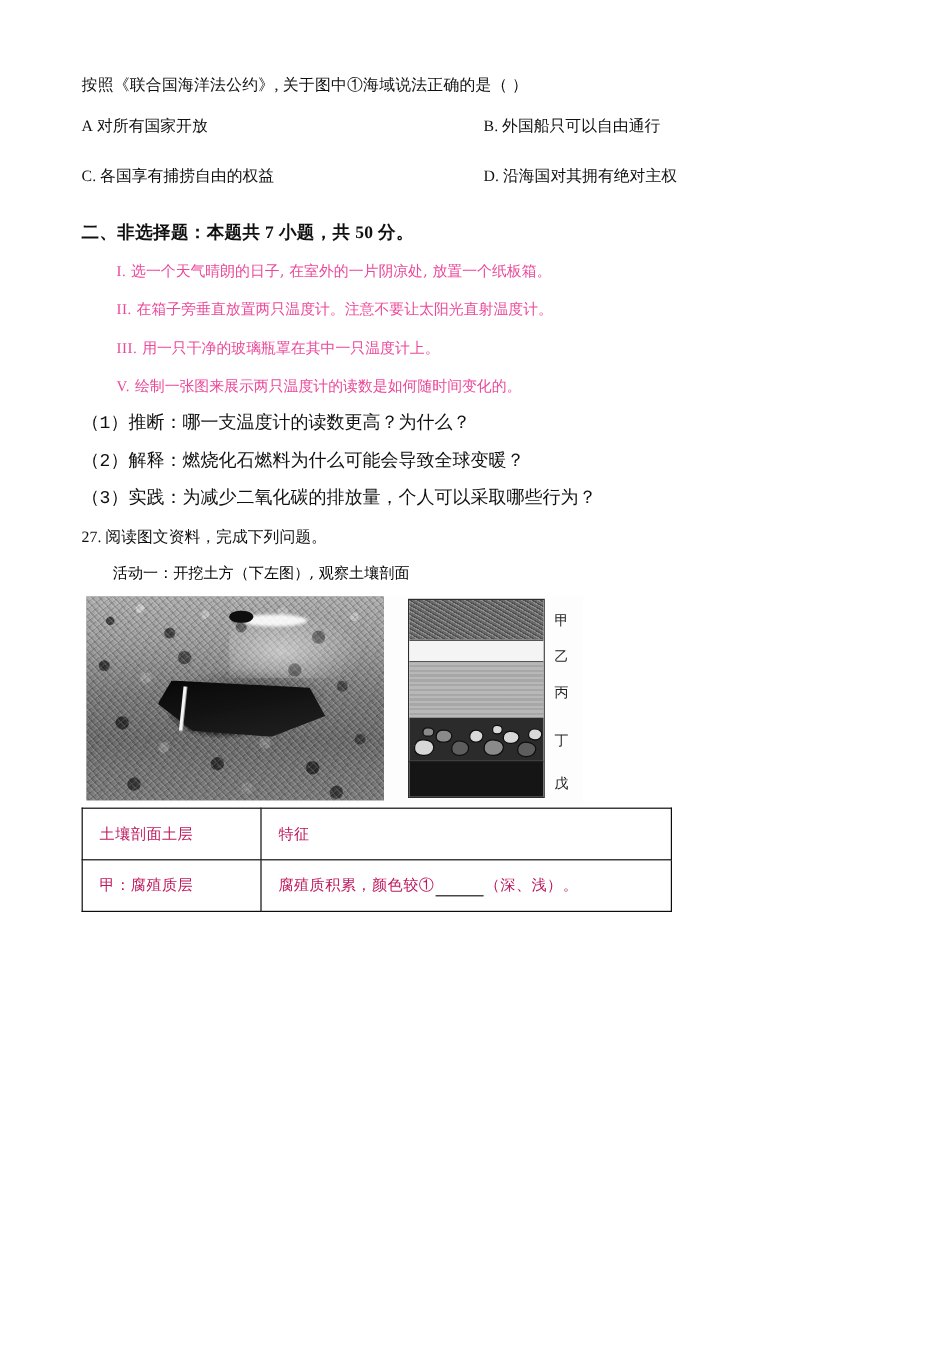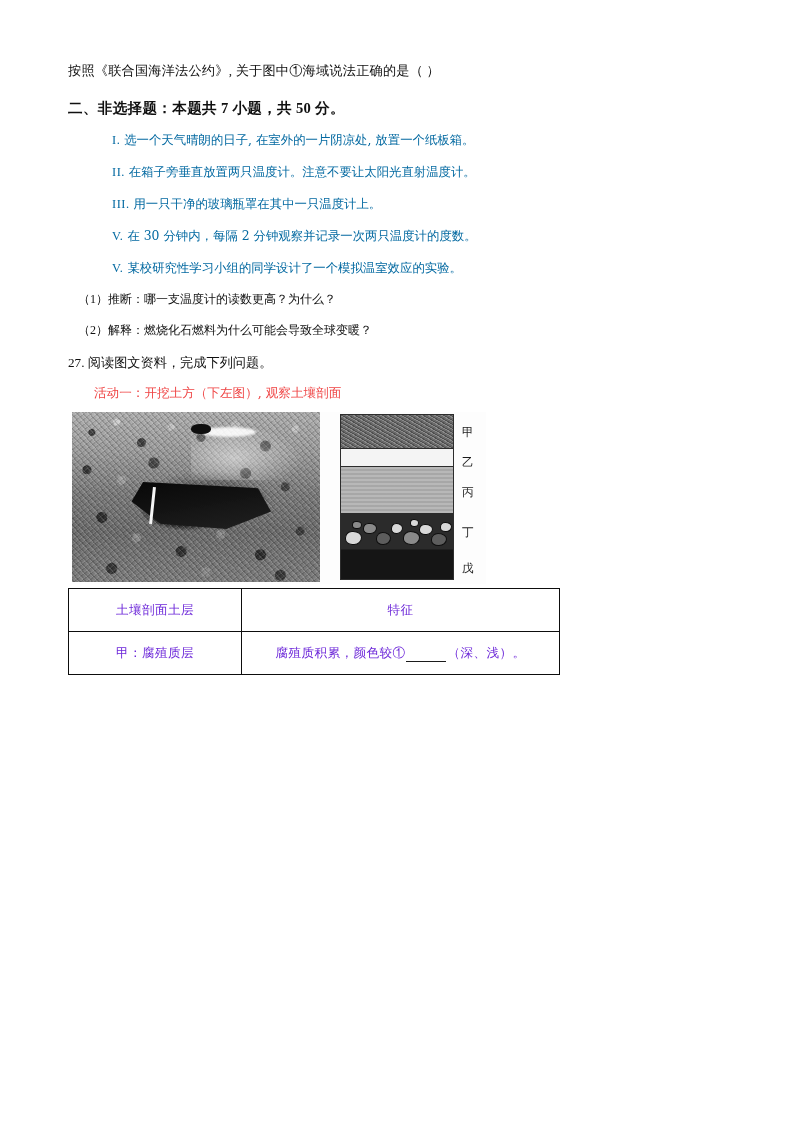--- a/index.html
+++ b/index.html
@@ -76,43 +76,44 @@
     text-align: justify;
     text-justify: inter-ideograph;
     font-family: "DejaVu Serif", "Liberation Serif", serif;
     color: #1b1b1b;
   }
   .indent2 { text-indent: 2em; }
 
   .step {
     font-size: 12.4px;
     line-height: 31px;
-    margin-left: 44px;
-    font-family: "DejaVu Serif", "Liberation Serif", serif;
-    color: #0369a1;
+    margin-left: 29px;
+    font-family: "DejaVu Serif", "Liberation Serif", serif;
+    color: #ec4899;
     white-space: nowrap;
   }
   .step-num {
     font-family: "Liberation Serif", serif;
     letter-spacing: 0.5px;
   }
 
   .subq {
-    font-size: 12px;
+    font-size: 15px;
     line-height: 31px;
-    margin-left: 10px;
+    margin-left: 0;
     white-space: nowrap;
+    font-family: Liberation Mono, monospace;
   }
 
   .activity {
     font-size: 12.6px;
     line-height: 30px;
     margin-left: 26px;
     font-family: "DejaVu Serif", "Liberation Serif", serif;
-    color: #ef4444;
+    color: #000000;
   }
 
   
   .figure-row {
     position: relative;
     width: 414px;
     height: 172px;
     margin-top: 4px;
     margin-left: 4px;
     background: #fdfdfd;
@@ -281,27 +282,26 @@
   
   .tbl-wrap { margin-top: 4px; margin-left: 0px; }
   table.soil-table {
     border-collapse: collapse;
     width: 492px;
     table-layout: fixed;
   }
   table.soil-table td {
     border: 1.3px solid #0d0d0d;
     height: 38px;
-    padding: 2px 26px;
+    padding: 2px 14px;
     font-size: 12.6px;
     font-family: "DejaVu Serif", "Liberation Serif", serif;
-    color: #6d28d9;
+    color: #be185d;
     vertical-align: middle;
     letter-spacing: 0.4px;
-    text-align: center;
   }
   table.soil-table td.col1 { width: 120px; }
   .blank-fill {
     display: inline-block;
     width: 40px;
     border-bottom: 1.2px solid #1b1b1b;
     height: 12px;
     vertical-align: bottom;
     margin: 0 1px;
   }
@@ -320,47 +320,62 @@
   }
 </style>
 </head>
 <body>
 
 <div class="page">
   <div class="content">
 
     <div class="qline">按照《联合国海洋法公约》, 关于图中①海域说法正确的是（      ）</div>
 
+    <div class="options">
+      <div class="opt opt-a">
+        <span class="opt-letter">A</span>
+        <span>对所有国家开放</span>
+      </div>
+      <div class="opt opt-b">
+        <span class="opt-letter">B.</span>
+        <span>外国船只可以自由通行</span>
+      </div>
+      <div class="opt opt-c">
+        <span class="opt-letter">C.</span>
+        <span>各国享有捕捞自由的权益</span>
+      </div>
+      <div class="opt opt-d">
+        <span class="opt-letter">D.</span>
+        <span>沿海国对其拥有绝对主权</span>
+      </div>
+    </div>
 
     <div class="section-head">二、非选择题：本题共 7 小题，共 50 分。</div>
 
 
     <div class="step">
       <span class="step-num">I.</span>
       <span>选一个天气晴朗的日子, 在室外的一片阴凉处, 放置一个纸板箱。</span>
     </div>
     <div class="step">
       <span class="step-num">II.</span>
       <span>在箱子旁垂直放置两只温度计。注意不要让太阳光直射温度计。</span>
     </div>
     <div class="step">
       <span class="step-num">III.</span>
       <span>用一只干净的玻璃瓶罩在其中一只温度计上。</span>
     </div>
     <div class="step">
       <span class="step-num">V.</span>
-      <span>在 30 分钟内，每隔 2 分钟观察并记录一次两只温度计的度数。</span>
-    </div>
-    <div class="step">
-      <span class="step-num">V.</span>
-      <span>某校研究性学习小组的同学设计了一个模拟温室效应的实验。</span>
+      <span>绘制一张图来展示两只温度计的读数是如何随时间变化的。</span>
     </div>
 
     <div class="subq">（1）推断：哪一支温度计的读数更高？为什么？</div>
     <div class="subq">（2）解释：燃烧化石燃料为什么可能会导致全球变暖？</div>
+    <div class="subq">（3）实践：为减少二氧化碳的排放量，个人可以采取哪些行为？</div>
 
     <div class="q-head">27. 阅读图文资料，完成下列问题。</div>
     <div class="activity">活动一：开挖土方（下左图）, 观察土壤剖面</div>
 
     <div class="figure-row">
 
       <div class="photo">
         <div class="photo-base"></div>
         <div class="photo-clods"></div>
         <div class="photo-texture"></div>

